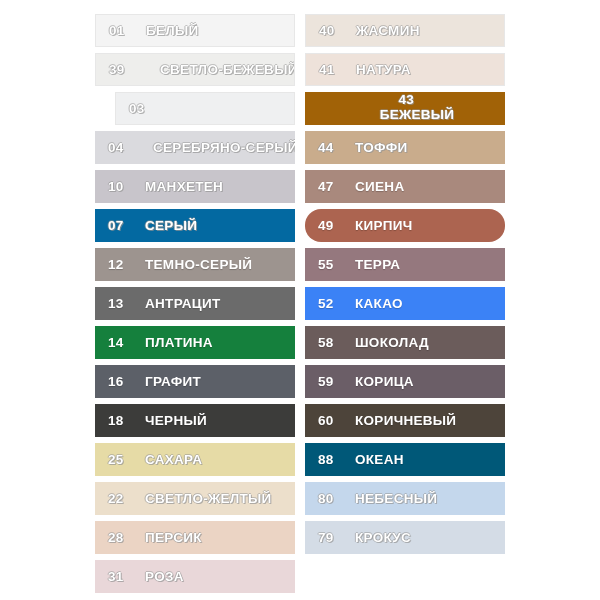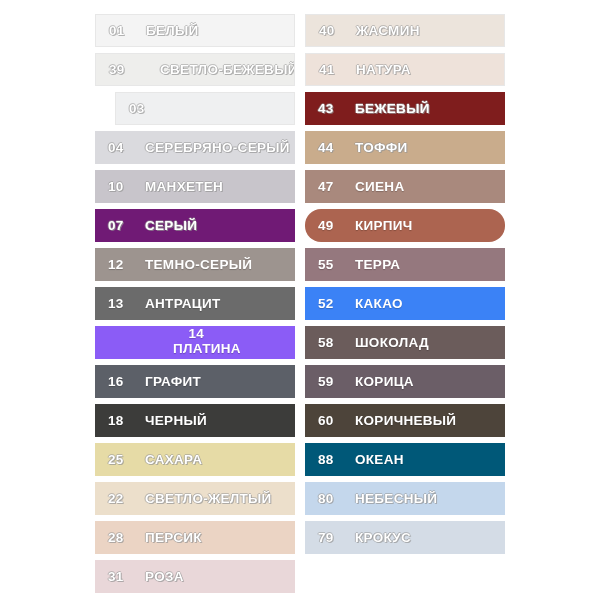--- a/index.html
+++ b/index.html
@@ -96,41 +96,41 @@
         <span class="swatch-code">01</span>
         <span class="swatch-name">БЕЛЫЙ</span>
       </div>
       <div class="swatch-row on-light hairline" style="background: rgb(238, 238, 236); gap: 14px;">
         <span class="swatch-code">39</span>
         <span class="swatch-name">СВЕТЛО-БЕЖЕВЫЙ</span>
       </div>
       <div class="swatch-row on-light hairline" style="background: rgb(239, 240, 241); margin-left: 20px;">
         <span class="swatch-code">03</span>
       </div>
-      <div class="swatch-row on-light" style="background: rgb(218, 218, 222);">
+      <div class="swatch-row on-light" style="background: rgb(218, 218, 222); gap: 8px;">
         <span class="swatch-code">04</span>
         <span class="swatch-name">СЕРЕБРЯНО-СЕРЫЙ</span>
       </div>
       <div class="swatch-row on-light" style="background: rgb(200, 197, 203);">
         <span class="swatch-code">10</span>
         <span class="swatch-name">МАНХЕТЕН</span>
       </div>
-      <div class="swatch-row on-light" style="background: #701a75;">
+      <div class="swatch-row on-light" style="background: #0369a1;">
         <span class="swatch-code">07</span>
         <span class="swatch-name">СЕРЫЙ</span>
       </div>
       <div class="swatch-row on-dark" style="background: rgb(157, 148, 143);">
         <span class="swatch-code">12</span>
         <span class="swatch-name">ТЕМНО-СЕРЫЙ</span>
       </div>
       <div class="swatch-row on-dark" style="background: rgb(107, 107, 107);">
         <span class="swatch-code">13</span>
         <span class="swatch-name">АНТРАЦИТ</span>
       </div>
-      <div class="swatch-row on-dark" style="background: #8b5cf6; flex-direction: column;">
+      <div class="swatch-row on-dark" style="background: #15803d;">
         <span class="swatch-code">14</span>
         <span class="swatch-name">ПЛАТИНА</span>
       </div>
       <div class="swatch-row on-dark" style="background: rgb(92, 96, 104);">
         <span class="swatch-code">16</span>
         <span class="swatch-name">ГРАФИТ</span>
       </div>
       <div class="swatch-row on-dark" style="background: rgb(60, 60, 58);">
         <span class="swatch-code">18</span>
         <span class="swatch-name">ЧЕРНЫЙ</span>
@@ -155,21 +155,21 @@
 
   <div class="palette-column" id="column-right">
       <div class="swatch-row on-light hairline" style="background: rgb(236, 228, 220);">
         <span class="swatch-code">40</span>
         <span class="swatch-name">ЖАСМИН</span>
       </div>
       <div class="swatch-row on-light hairline" style="background: rgb(238, 226, 218);">
         <span class="swatch-code">41</span>
         <span class="swatch-name">НАТУРА</span>
       </div>
-      <div class="swatch-row on-light" style="background: #7f1d1d;">
+      <div class="swatch-row on-light" style="background: #a16207; flex-direction: column;">
         <span class="swatch-code">43</span>
         <span class="swatch-name">БЕЖЕВЫЙ</span>
       </div>
       <div class="swatch-row on-light" style="background: rgb(201, 172, 140);">
         <span class="swatch-code">44</span>
         <span class="swatch-name">ТОФФИ</span>
       </div>
       <div class="swatch-row on-dark" style="background: rgb(169, 137, 125);">
         <span class="swatch-code">47</span>
         <span class="swatch-name">СИЕНА</span>

